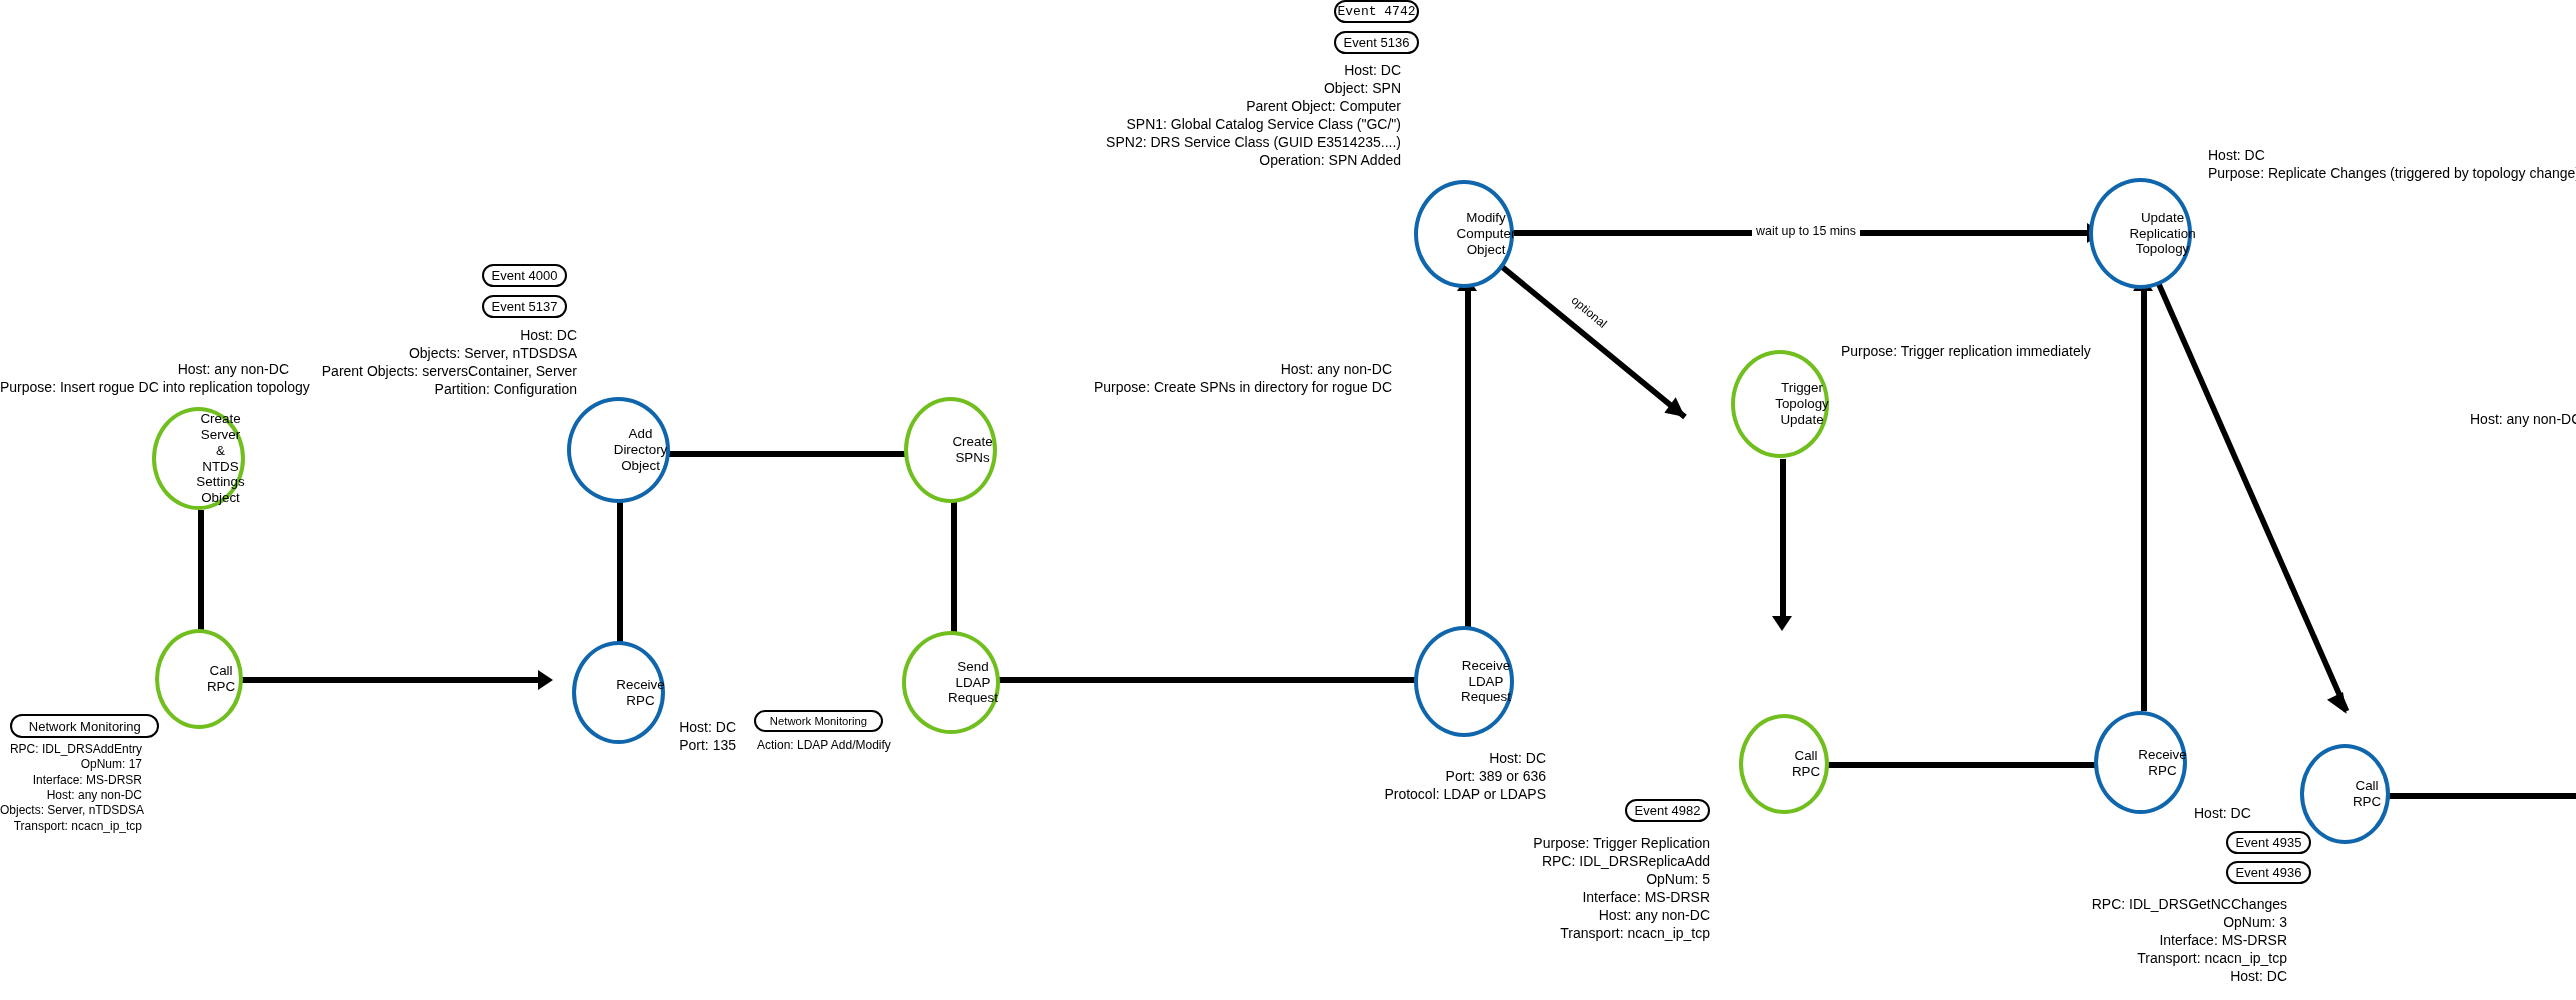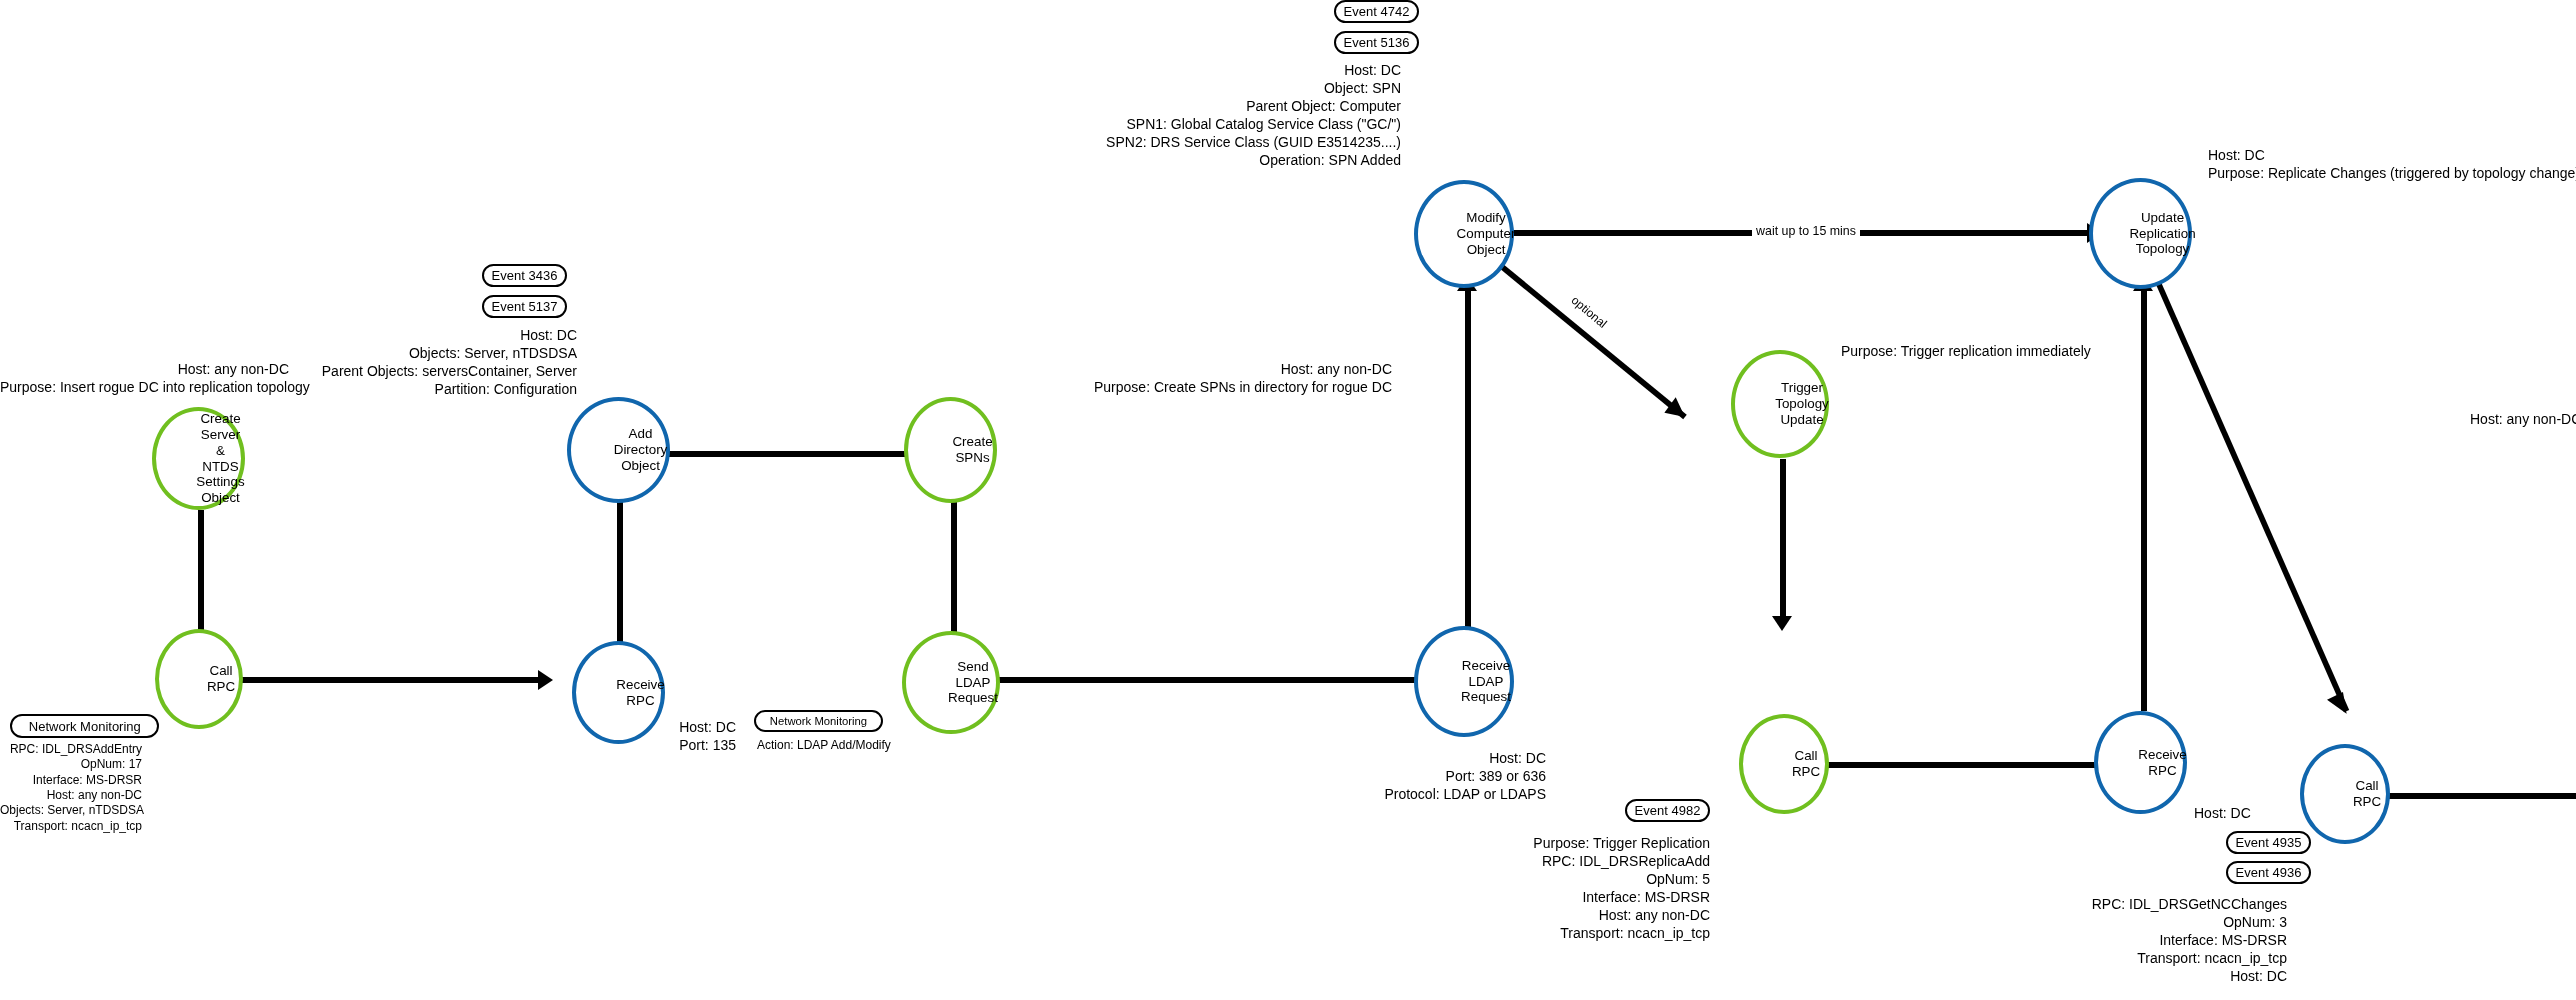--- a/index.html
+++ b/index.html
@@ -178,29 +178,29 @@
 
   <div class="node blue" style="left:2094px;top:711px;width:93px;height:103px;">
     <span>Receive
 RPC</span>
   </div>
 
   <div class="node blue" style="left:2300px;top:744px;width:90px;height:100px;">
     <span>Call RPC</span>
   </div>
 
-  <div class="pill" style="left:1334px;top:0px;width:85px;height:23px;">
+  <div class="pill" style="left:1334px;top:0px;width:85px;height:23px;font-family:Liberation Mono, monospace;">
     <span>Event 4742</span>
   </div>
   <div class="pill" style="left:1334px;top:31px;width:85px;height:23px;">
     <span>Event 5136</span>
   </div>
 
   <div class="pill" style="left:482px;top:264px;width:85px;height:23px;">
-    <span>Event 3436</span>
+    <span>Event 4000</span>
   </div>
   <div class="pill" style="left:482px;top:295px;width:85px;height:23px;">
     <span>Event 5137</span>
   </div>
 
   <div class="pill" style="left:1625px;top:799px;width:85px;height:23px;">
     <span>Event 4982</span>
   </div>
 
   <div class="pill" style="left:2226px;top:831px;width:85px;height:23px;">

